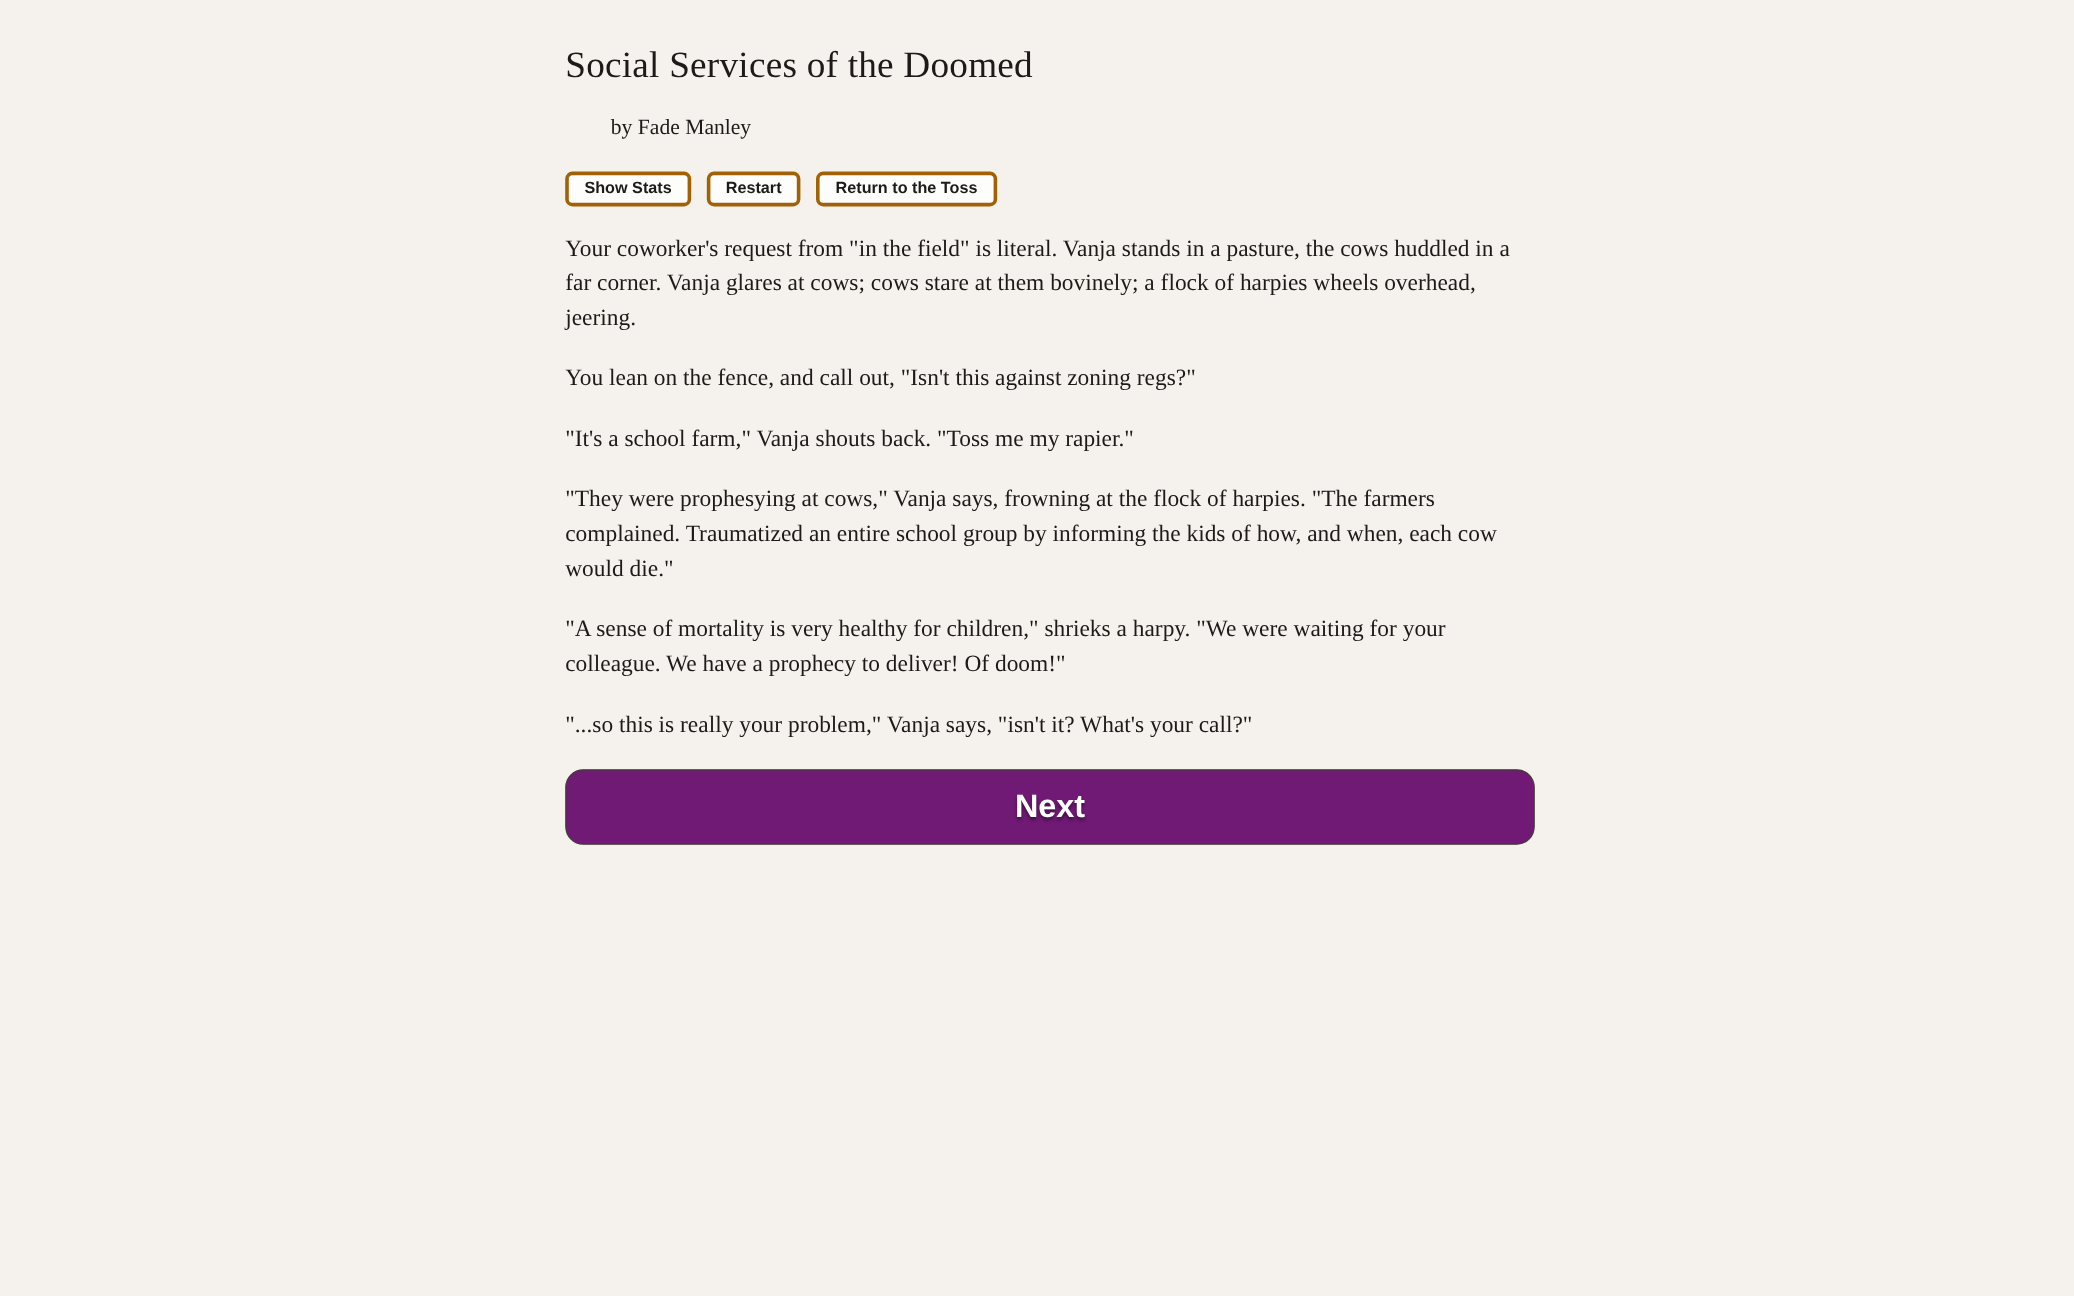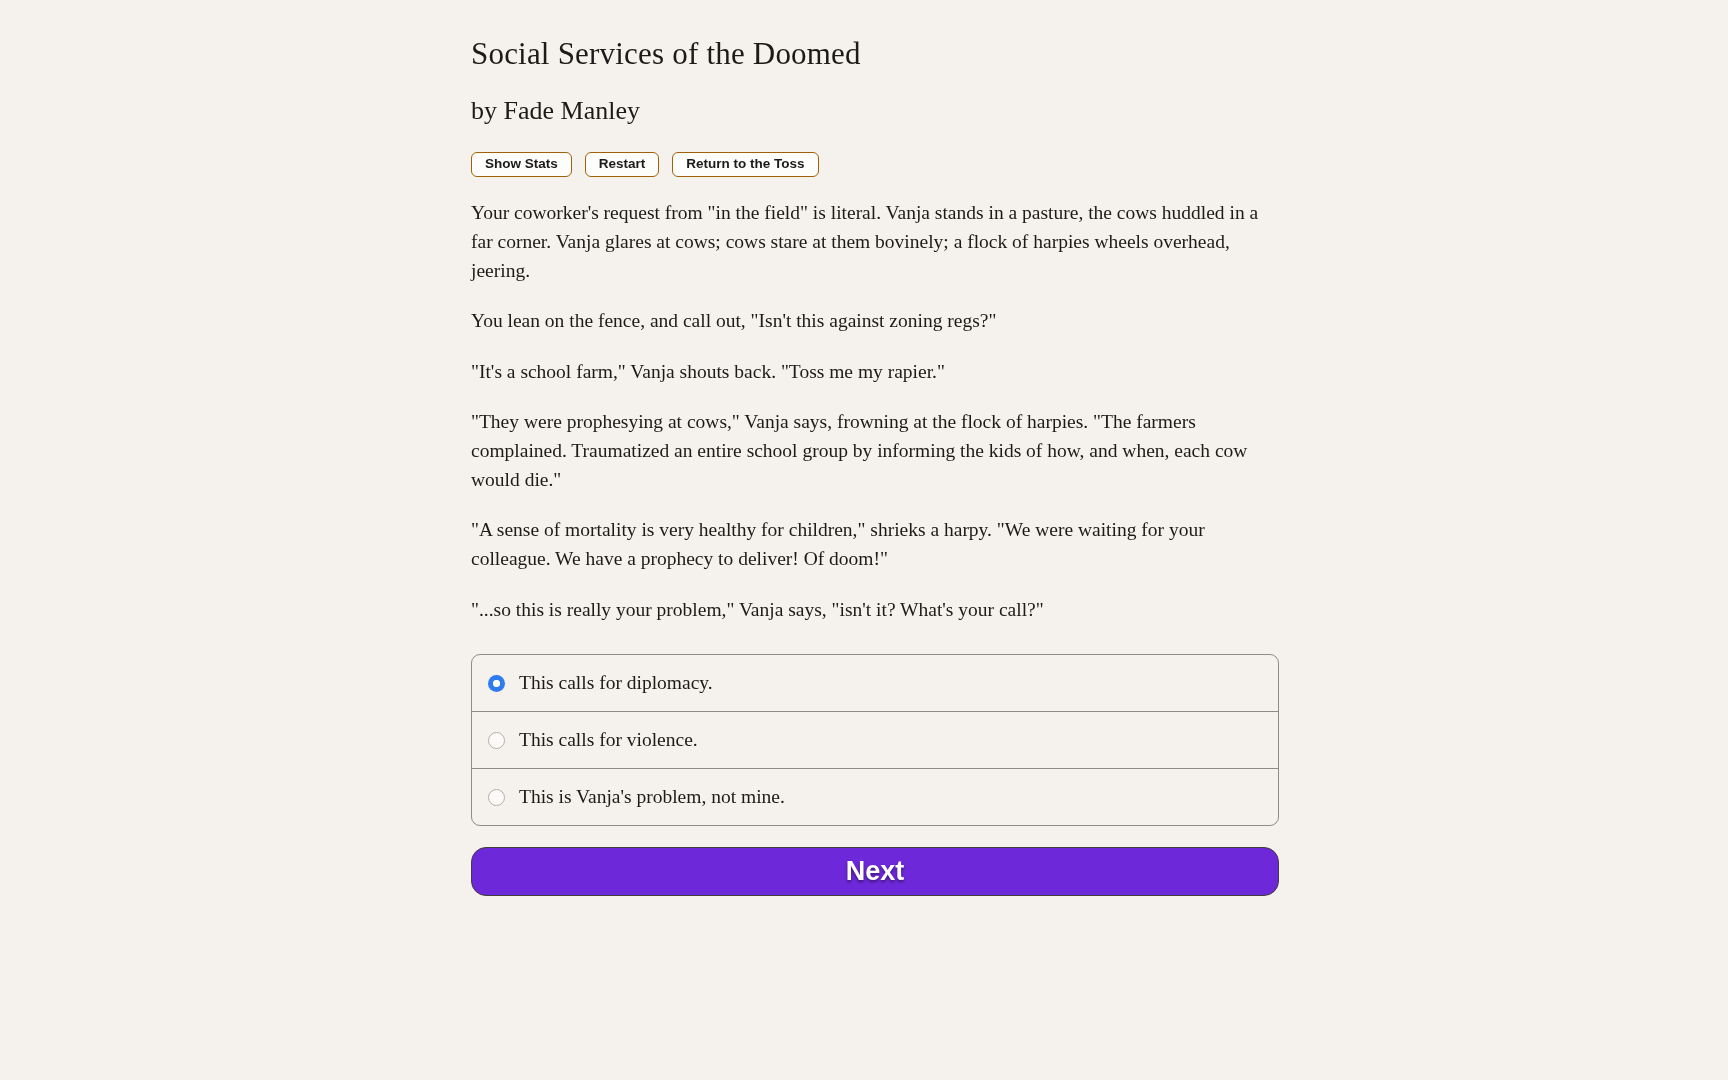--- a/index.html
+++ b/index.html
@@ -10,30 +10,30 @@
     font-family:"Liberation Serif", serif;
   }
   .content {
     position:absolute; left:471px; top:0; width:808px;
   }
   .game-title {
     margin:36px 0 0 0;
     font-size:31px; font-weight:normal; letter-spacing:.2px;
   }
   .author {
-    margin-top:24px; font-size:26px;
+    margin-top:24px; font-size:18px;margin-left:38px;
   }
   .toolbar {
     margin-top:26px; display:flex; gap:13px;
     font-family:"Liberation Sans", sans-serif;
   }
   .tb-btn {
     font-family:"Liberation Sans", sans-serif;
     font-size:13.5px; font-weight:bold; color:#1c1b19;
-    background:#fdfdfb; border:1px solid #a16207; border-radius:6px;
+    background:#fdfdfb; border:3px solid #a16207; border-radius:6px;
     padding:3px 13px 4px; cursor:pointer; line-height:1.2;
   }
   .story { margin-top:4px; font-size:19.5px; line-height:1.47; }
   .story p { margin:22px 0; }
   .choices {
     margin-top:30px;
     border:1px solid #8f8c88; border-radius:9px;
     overflow:hidden;
   }
   .choice-row {
@@ -46,22 +46,22 @@
     width:17px; height:17px; margin:0; flex:0 0 auto;
     border-radius:50%;
     border:1.5px solid #b3afa9; background:#fbfaf8;
     cursor:pointer;
   }
   input.radio:checked {
     border:none;
     background:radial-gradient(circle at 50% 50%, #ffffff 0 3.4px, #2e7df0 3.9px 100%);
   }
   .next-btn {
-    display:block; width:100%; margin-top:21px; height:49px;
-    background:#6d28d9; border:1px solid #413d39; border-radius:15px;
+    display:block; width:100%; margin-top:21px; height:63px;
+    background:#701a75; border:1px solid #413d39; border-radius:15px;
     color:#ffffff; font-family:"Liberation Sans", sans-serif;
     font-size:27px; font-weight:bold;
     text-shadow:0 2px 3px rgba(0,0,0,0.45);
     cursor:pointer;
   }
 </style>
 </head>
 <body>
 
 <div class="content">
@@ -78,30 +78,16 @@
 
   <div class="story">
     <p>Your coworker's request from "in the field" is literal. Vanja stands in a pasture, the cows huddled in a far corner. Vanja glares at cows; cows stare at them bovinely; a flock of harpies wheels overhead, jeering.</p>
     <p>You lean on the fence, and call out, "Isn't this against zoning regs?"</p>
     <p>"It's a school farm," Vanja shouts back. "Toss me my rapier."</p>
     <p>"They were prophesying at cows," Vanja says, frowning at the flock of harpies. "The farmers complained. Traumatized an entire school group by informing the kids of how, and when, each cow would die."</p>
     <p>"A sense of mortality is very healthy for children," shrieks a harpy. "We were waiting for your colleague. We have a prophecy to deliver! Of doom!"</p>
     <p>"...so this is really your problem," Vanja says, "isn't it? What's your call?"</p>
   </div>
 
-  <div class="choices">
-    <label class="choice-row">
-      <input type="radio" name="choice" class="radio" checked="" style="">
-      <span>This calls for diplomacy.</span>
-    </label>
-    <label class="choice-row">
-      <input type="radio" name="choice" class="radio" style="">
-      <span>This calls for violence.</span>
-    </label>
-    <label class="choice-row">
-      <input type="radio" name="choice" class="radio" style="">
-      <span>This is Vanja's problem, not mine.</span>
-    </label>
-  </div>
 
   <button class="next-btn">Next</button>
 
 </div>
 
 </body></html>

